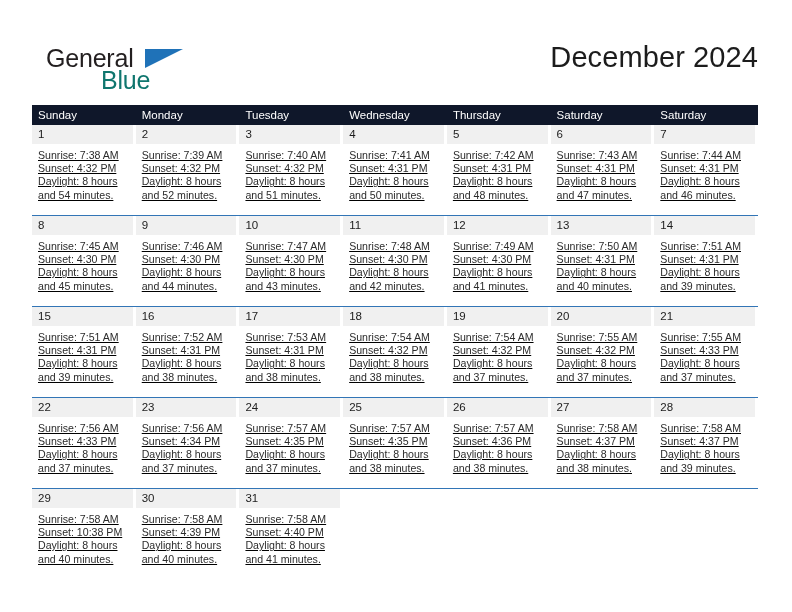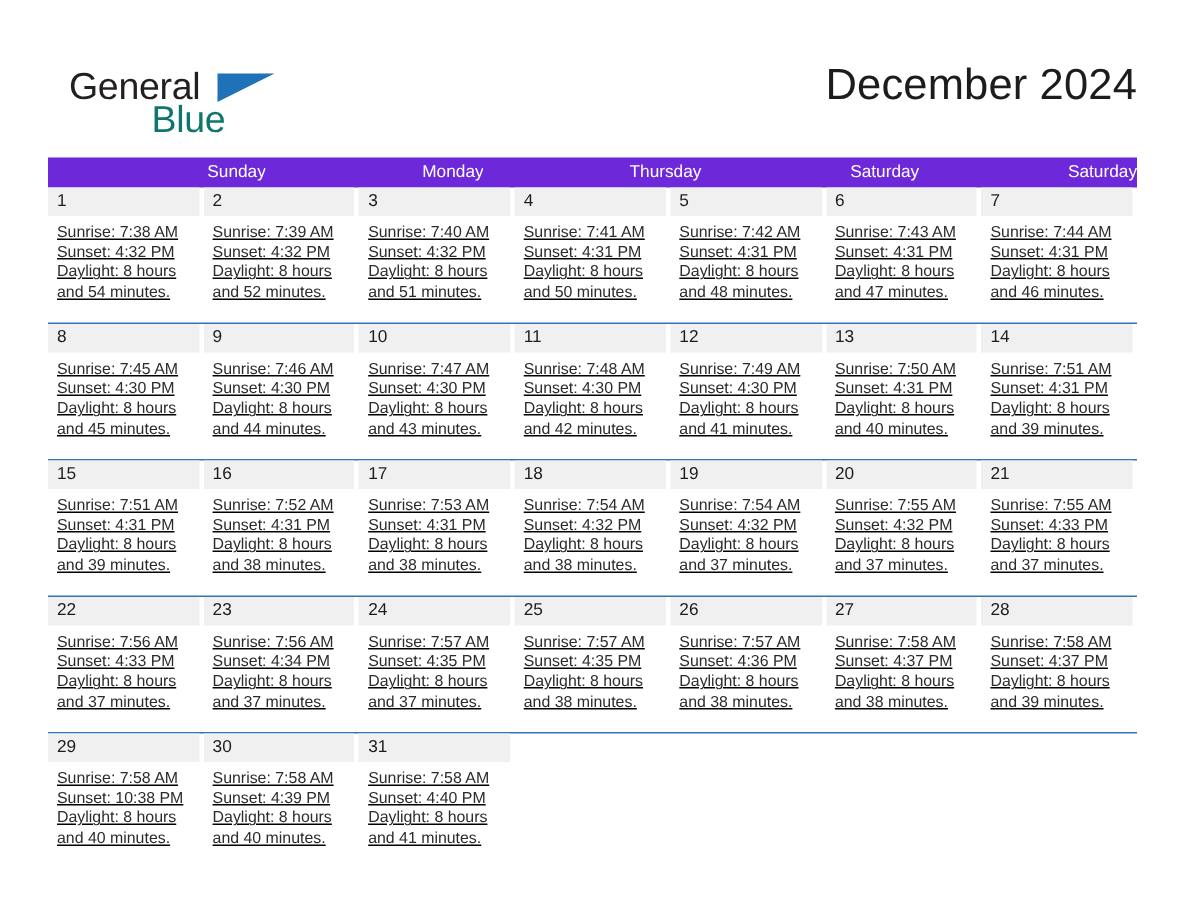--- a/index.html
+++ b/index.html
@@ -92,23 +92,22 @@
   .calendar {
     position: absolute;
     left: 32px;
     top: 105px;
     width: 726px;
   }
 
   .dow-row {
     display: flex;
     width: 100%;
-    background: #6d28d9;
+    background: #0f172a;
     height: 20px;
-    text-align: right;
   }
   .dow {
     flex: 1 1 0;
     color: #ffffff;
     font-size: 11.5px;
     line-height: 20px;
     padding-left: 6px;
     box-sizing: border-box;
     overflow: hidden;
     white-space: nowrap;
@@ -178,20 +177,22 @@
       <h1 class="cal-title">December 2024</h1>
     </div>
 
   </div>
 
   <div class="calendar">
 
     <div class="dow-row">
       <div class="dow">Sunday</div>
       <div class="dow">Monday</div>
+      <div class="dow">Tuesday</div>
+      <div class="dow">Wednesday</div>
       <div class="dow">Thursday</div>
       <div class="dow">Saturday</div>
       <div class="dow">Saturday</div>
     </div>
 
     <div class="week first">
       <div class="week-cells">
         <div class="cell">
             <div class="cell-inner">
           <div class="daynum">1</div>

